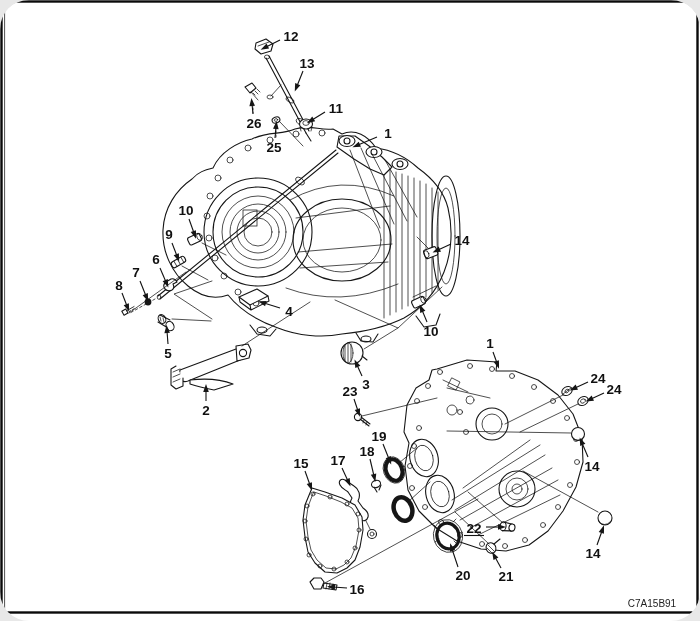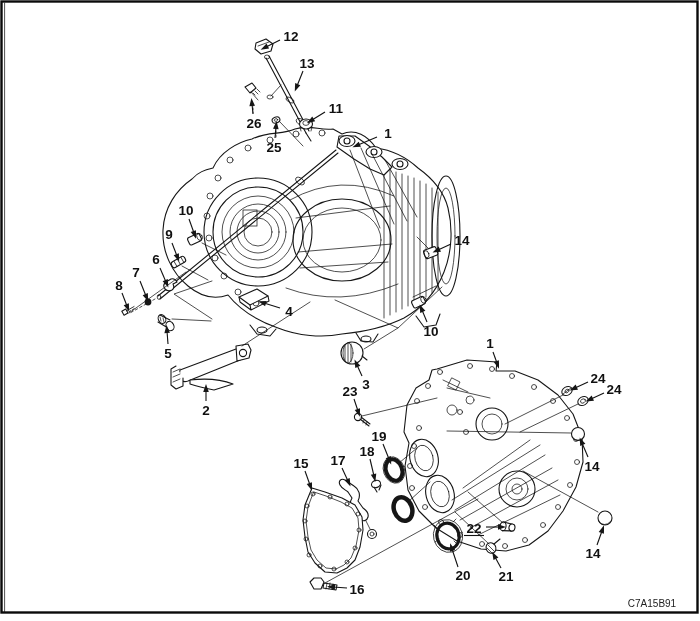--- a/index.html
+++ b/index.html
@@ -1,16 +1,16 @@
 <!DOCTYPE html>
 <html><head>
 <meta charset="utf-8">
 <style>
   html,body{margin:0;padding:0;background:#e8e8e8;}
-  .page{position:relative;width:700px;height:621px;background:#ffffff;overflow:hidden;}
+  .page{position:relative;width:700px;height:621px;background:#ffffff;overflow:hidden;border-radius:29px;}
   svg{display:block;}
   .ink{stroke:#161616;fill:none;stroke-width:1.1;stroke-linecap:round;stroke-linejoin:round;}
   .thin{stroke:#161616;fill:none;stroke-width:0.75;stroke-linecap:round;}
   .fillw{fill:#ffffff;}
   .dark{fill:#161616;stroke:none;}
   .leader{stroke:#111111;stroke-width:1.1;fill:none;}
   .num{font:bold 13.5px "Liberation Sans", sans-serif;fill:#101010;}
   .code{font:10px "Liberation Sans", sans-serif;fill:#222222;}
   text{user-select:none;}
 </style>

